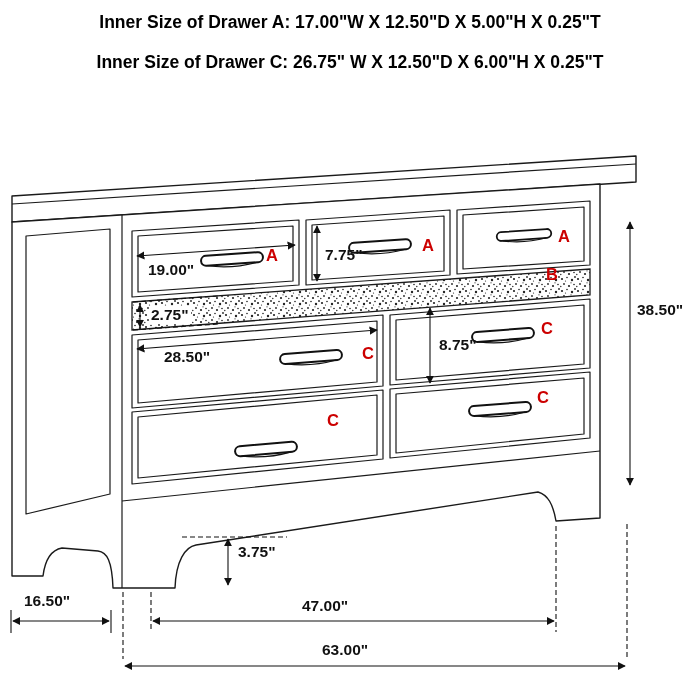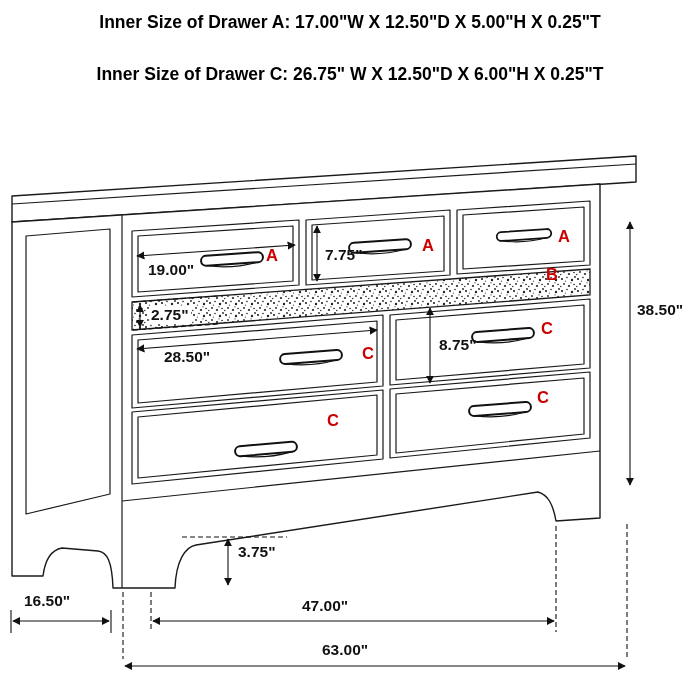--- a/index.html
+++ b/index.html
@@ -15,21 +15,21 @@
   .ln{fill:none;stroke:#1a1a1a;stroke-width:1.2;stroke-linejoin:round;}
   .dl{fill:none;stroke:#111;stroke-width:1.1;}
   .dash{stroke-dasharray:5 3;}
 </style>
 </head>
 <body>
 
 <div class="canvas">
 
   <div class="hdr" style="top:12px">Inner Size of Drawer A: 17.00"W X 12.50"D X 5.00"H X 0.25"T</div>
-  <div class="hdr" style="top:64px">Inner Size of Drawer C: 26.75" W X 12.50"D X 6.00"H X 0.25"T</div>
+  <div class="hdr" style="top:52px">Inner Size of Drawer C: 26.75" W X 12.50"D X 6.00"H X 0.25"T</div>
 
   <svg width="700" height="700" viewBox="0 0 700 700">
     <defs>
       <marker id="arr" viewBox="0 0 10 10" refX="9" refY="5" markerWidth="7.5" markerHeight="7.5" orient="auto-start-reverse">
         <path d="M0,0 L10,5 L0,10 z" fill="#111"></path>
       </marker>
       <pattern id="speckle" width="16" height="12" patternUnits="userSpaceOnUse">
         <circle cx="2" cy="3" r="1.1" fill="#222"></circle>
         <circle cx="7" cy="1.5" r="0.8" fill="#222"></circle>
         <circle cx="12" cy="4" r="1.2" fill="#222"></circle>

